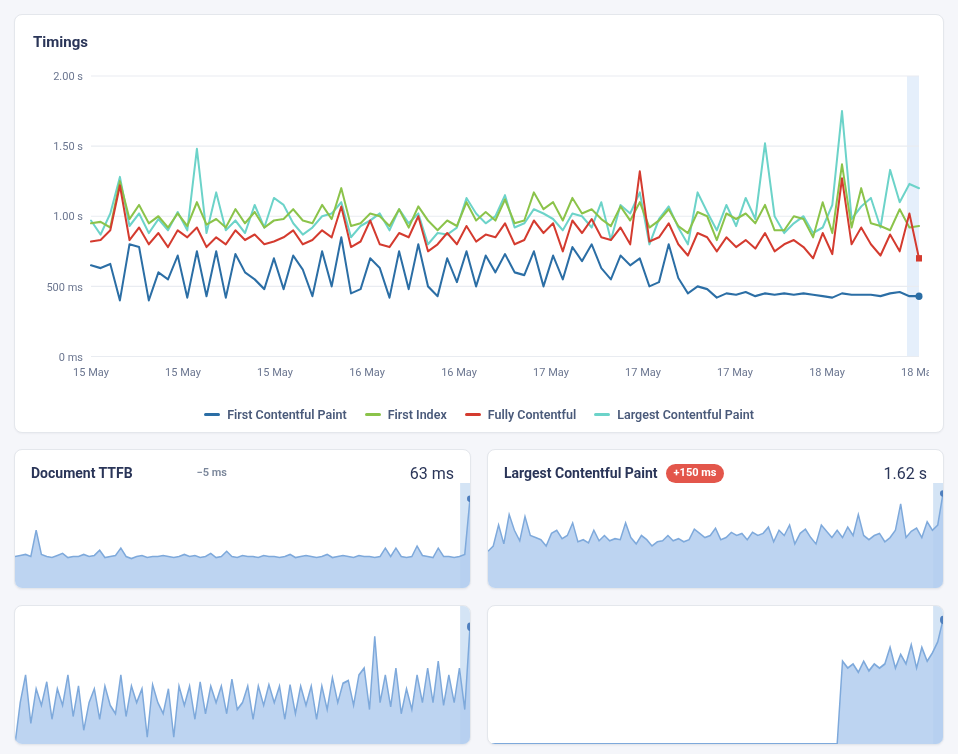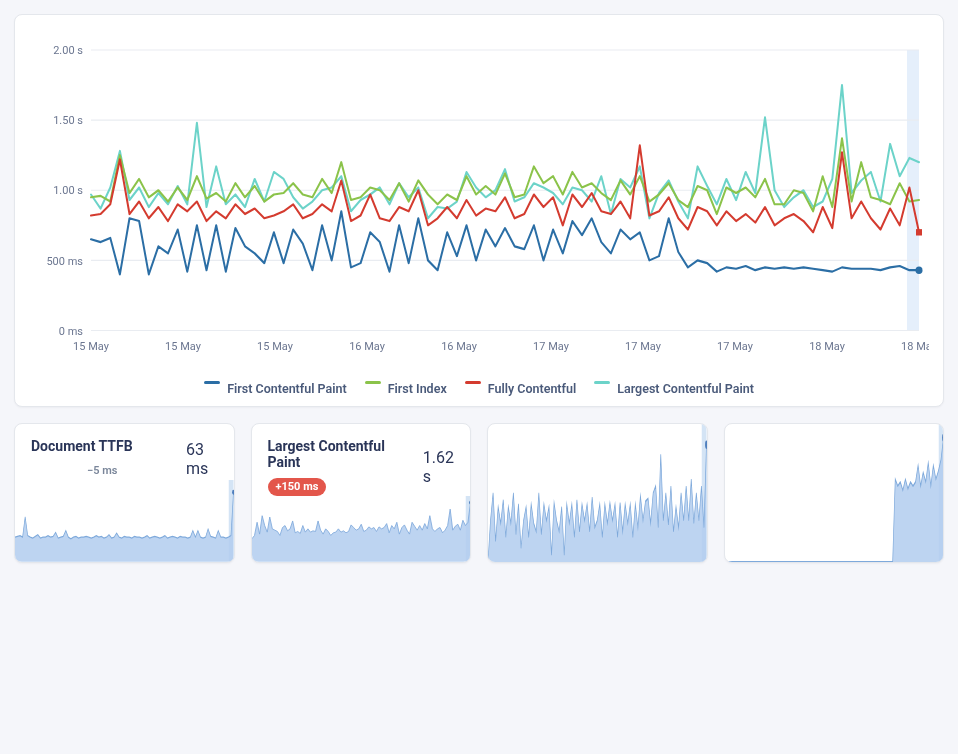--- a/index.html
+++ b/index.html
@@ -37,21 +37,21 @@
     padding:18px 14px 10px 14px;
   }
   .main-chart h2{
     margin:0 0 8px 4px;
     font-size:15px;
     font-weight:700;
     color:var(--text);
   }
   .grid2{
     display:grid;
-    grid-template-columns:1fr 1fr 1fr 1fr;
+    grid-template-columns:1fr 1fr;
     gap:16px;
     margin-top:16px;
   }
   .spark-card{
     padding:0;
     overflow:hidden;
     position:relative;
     height:140px;
     display:flex; flex-direction:column;
   }
@@ -64,30 +64,31 @@
   }
   .spark-title-wrap{display:flex;align-items:center;gap:8px;flex-wrap:wrap;}
   .spark-title{font-weight:700;color:var(--text);font-size:14px;}
   .spark-value{font-weight:400;color:var(--text);font-size:16px;}
   .badge{display:inline-block;border-radius:999px;font-size:11px;font-weight:700;padding:2px 8px;line-height:1.3;}
   .badge.red{background:var(--badge-red);color:#fff;}
   .badge.grey{background:transparent;color:var(--muted);font-weight:600;margin-left:48px;}
   .spark-body{flex:1;position:relative;}
   .spark-body svg{position:absolute;inset:0;width:100%;height:100%;}
   .legend{display:flex;justify-content:center;flex-wrap:wrap;gap:18px;margin-top:8px;}
-  .legend-item{display:flex;gap:7px;font-size:12.5px;font-weight:600;color:#4a5a7a;}
+  .legend-item{display:flex;align-items:center;gap:7px;font-size:12.5px;font-weight:600;color:#4a5a7a;}
   .swatch{width:16px;height:3px;border-radius:2px;}
   svg text{font-family:inherit;}
   .ytick{fill:#6b7690;font-size:11px;}
   .xtick{fill:#6b7690;font-size:11px;}
 </style>
 </head>
 <body>
 
 <div class="card main-chart">
+  <h2>Timings</h2>
   <div id="main-chart-svg">
       <svg viewBox="0 0 900 320" preserveAspectRatio="none" style="width:100%;height:340px;display:block;">
         <rect x="878" y="16" width="12" height="264" fill="#cfe2f7" opacity="0.55"></rect>
         <line x1="62" y1="280" x2="890" y2="280" stroke="var(--grid)" stroke-width="1"></line>
         <text class="ytick" x="54" y="284" text-anchor="end">0 ms</text>
         <line x1="62" y1="214" x2="890" y2="214" stroke="var(--grid)" stroke-width="1"></line>
         <text class="ytick" x="54" y="218" text-anchor="end">500 ms</text>
         <line x1="62" y1="148" x2="890" y2="148" stroke="var(--grid)" stroke-width="1"></line>
         <text class="ytick" x="54" y="152" text-anchor="end">1.00 s</text>
         <line x1="62" y1="82" x2="890" y2="82" stroke="var(--grid)" stroke-width="1"></line>

